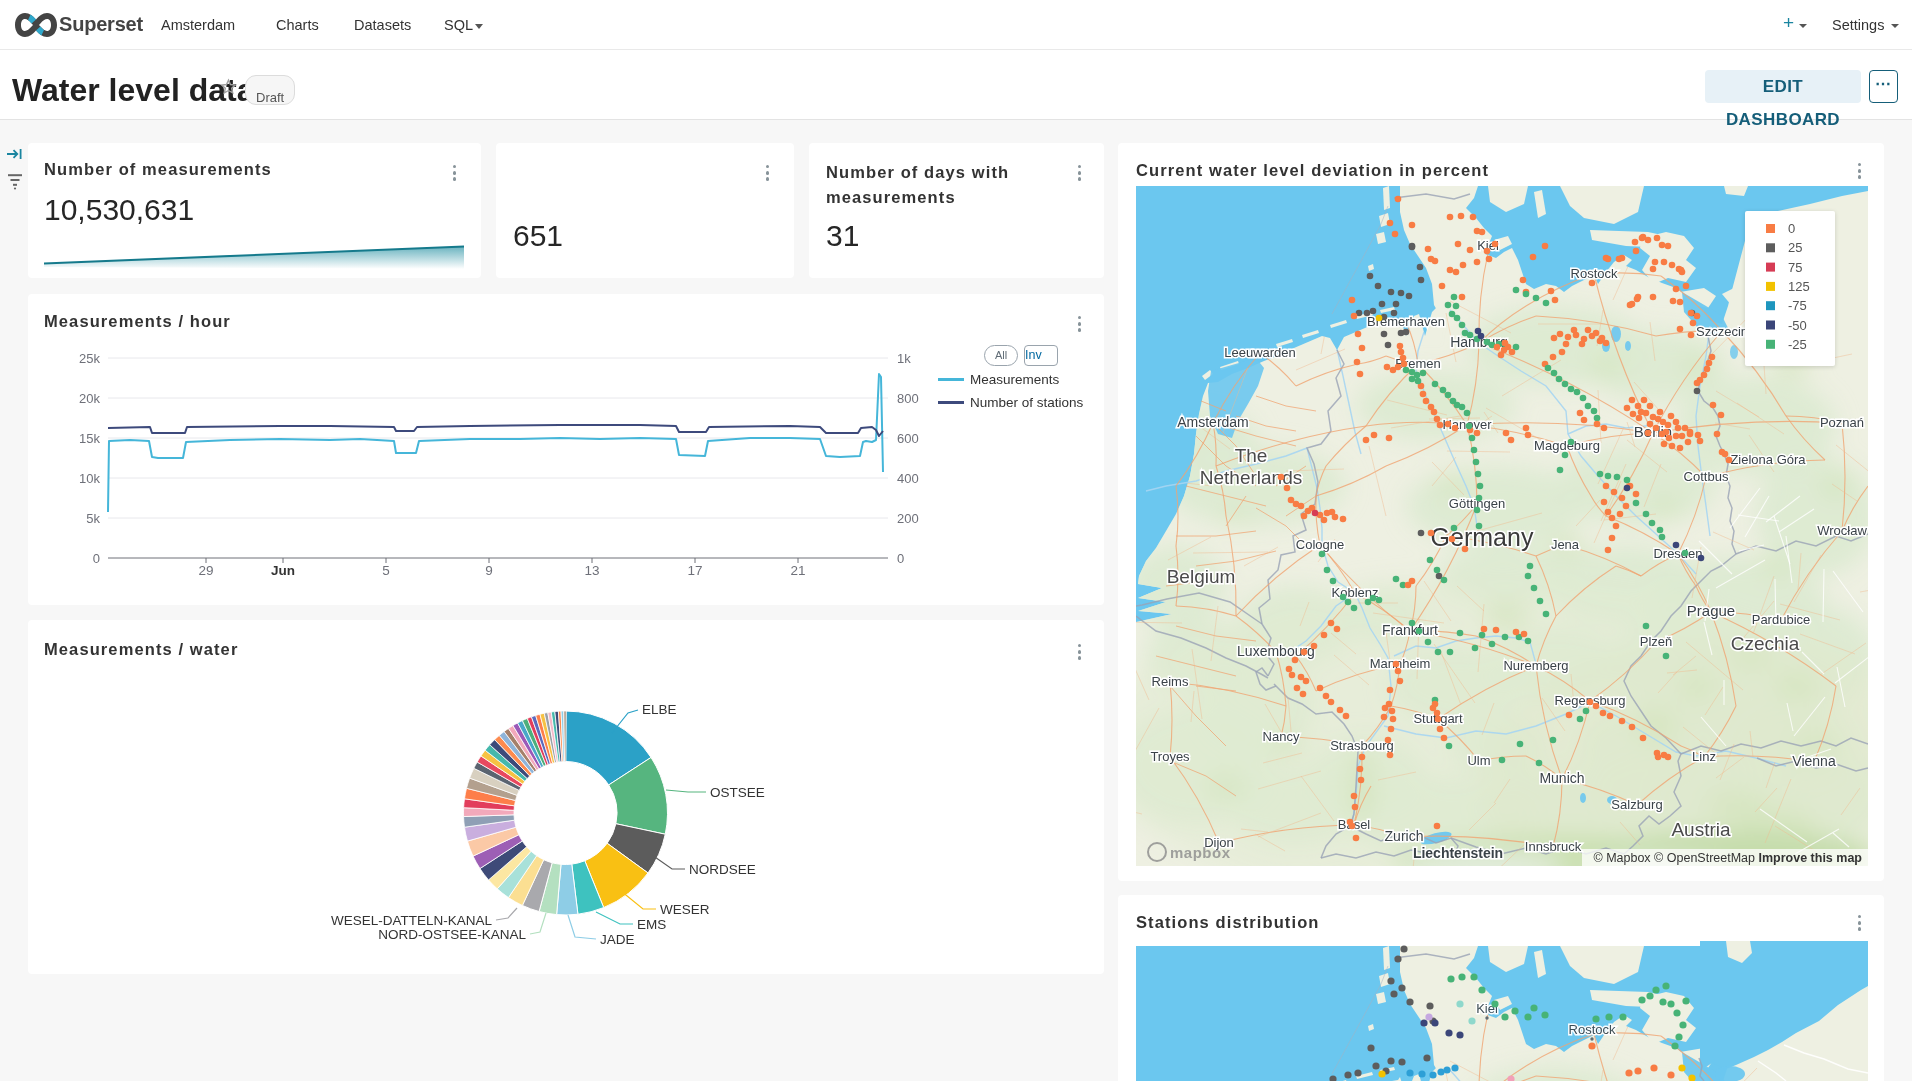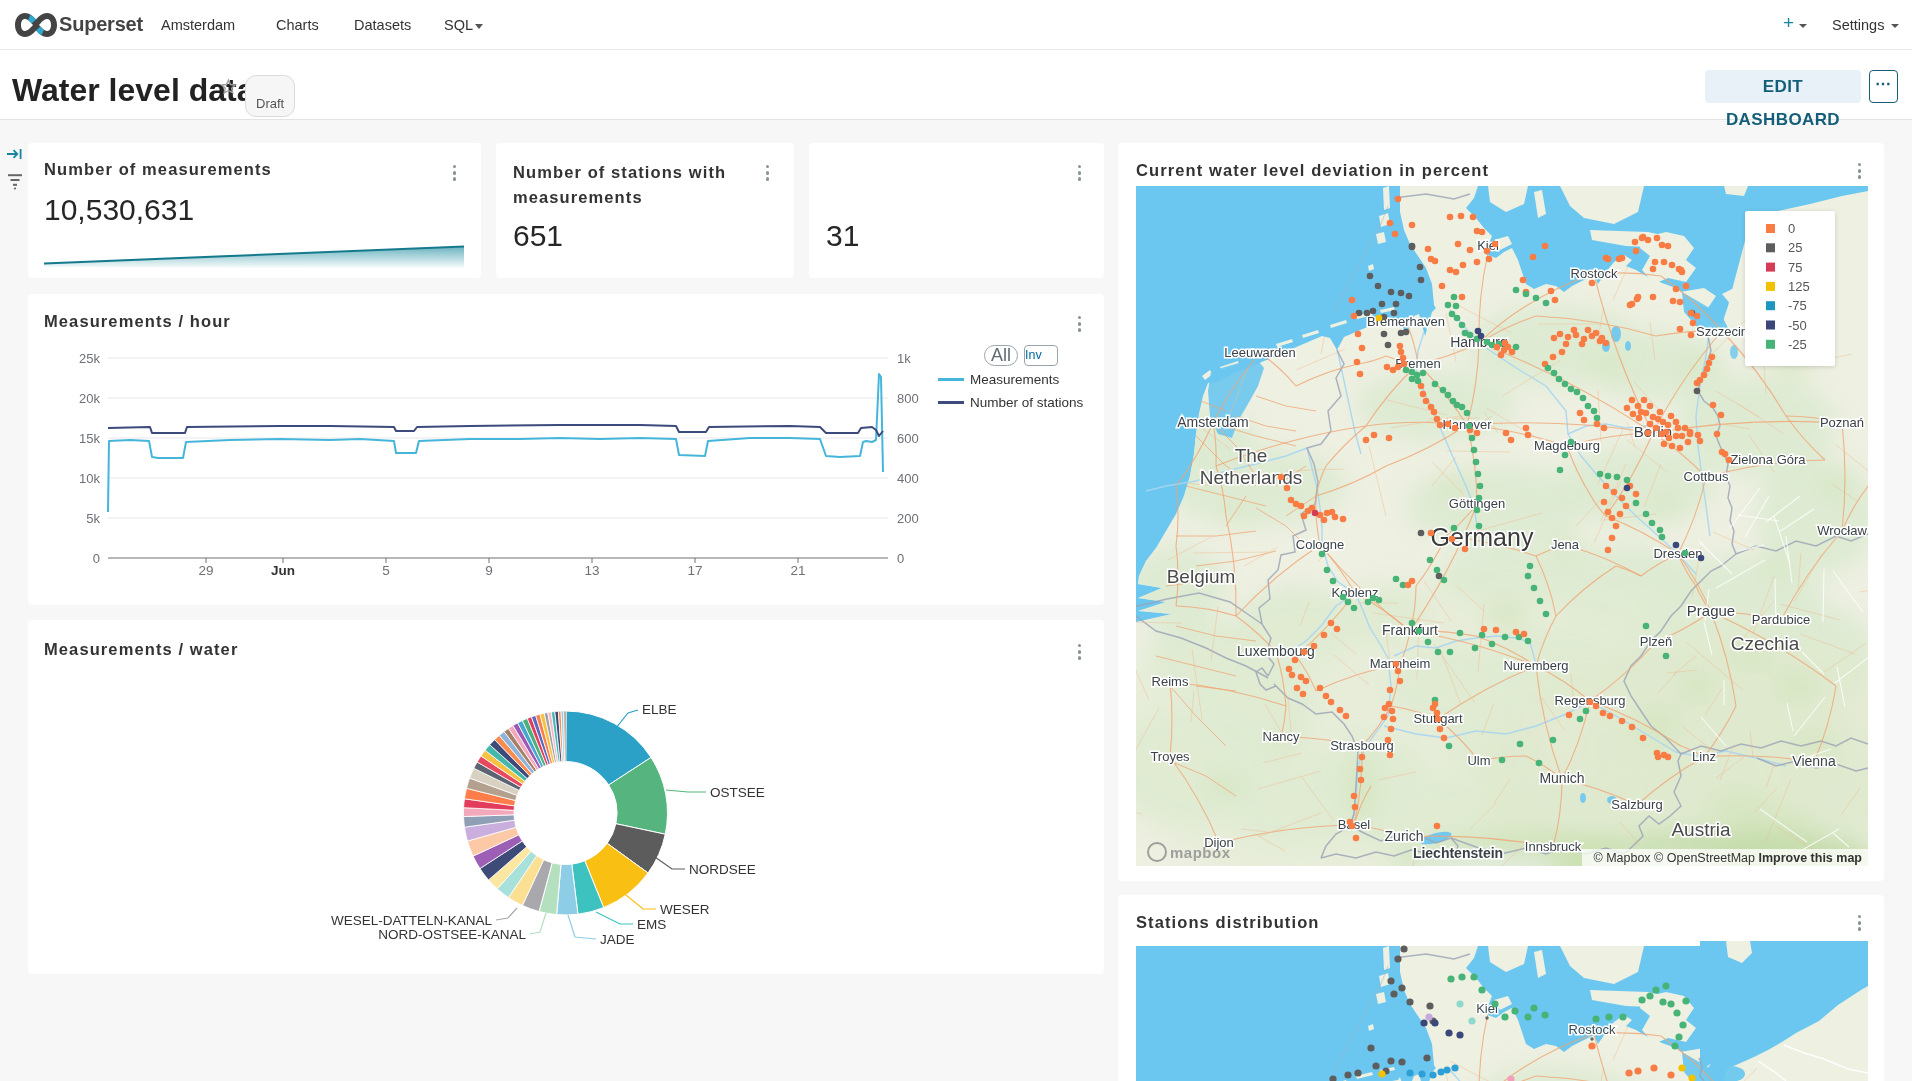--- a/index.html
+++ b/index.html
@@ -27,21 +27,21 @@
 <div class="abs" style="left:1783px;top:12px;font-size:19px;color:#1a85a0">+</div>
 <div class="abs" style="left:1799px;top:24px;width:0;height:0;border-left:4px solid transparent;border-right:4px solid transparent;border-top:4.5px solid #555"></div>
 <div class="abs" style="left:1832px;top:17px;font-size:14.5px;color:#333">Settings</div>
 <div class="abs" style="left:1891px;top:24px;width:0;height:0;border-left:4px solid transparent;border-right:4px solid transparent;border-top:4.5px solid #555"></div>
 
 <div class="abs" style="left:0;top:50px;width:1912px;height:70px;background:#fff;border-bottom:1px solid #e3e3e3"></div>
 <div class="abs" style="left:12px;top:72px;font-size:32px;font-weight:bold;color:#222">Water level data</div>
 <svg class="abs" style="left:220px;top:78px" width="17" height="17" viewBox="0 0 24 24">
     <path d="M12 3 L14.8 9.2 L21.5 9.9 L16.5 14.4 L17.9 21 L12 17.6 L6.1 21 L7.5 14.4 L2.5 9.9 L9.2 9.2 Z" fill="none" stroke="#a0a0a0" stroke-width="2"></path>
   </svg>
-<div class="abs" style="left:245px;top:75px;height:22px;padding:20px 10px;background:#f6f6f6;border:1px solid #dcdcdc;border-radius:11px;font-size:13px;color:#555">Draft</div>
+<div class="abs" style="left:245px;top:75px;height:22px;padding:14px 10px;background:#f6f6f6;border:1px solid #dcdcdc;border-radius:11px;font-size:13px;color:#555">Draft</div>
 <div class="abs" style="left:1705px;top:70px;width:156px;height:33px;background:#e7f1f7;border-radius:4px;text-align:center;line-height:33px;font-size:17px;font-weight:bold;color:#155e79;letter-spacing:.4px">EDIT DASHBOARD</div>
 <div class="abs" style="left:1869px;top:70px;width:29px;height:33px;background:#fff;border:1.3px solid #155e79;border-radius:4px;text-align:center;line-height:26px;font-size:16px;font-weight:bold;color:#155e79;letter-spacing:1px">⋯</div>
 
 <svg class="abs" style="left:6px;top:148px" width="17" height="12" viewBox="0 0 17 12">
  <path d="M1 6 L11 6 M7.5 2.2 L11.3 6 L7.5 9.8" stroke="#1a85a0" stroke-width="1.8" fill="none"></path>
  <path d="M14.6 1 L14.6 11" stroke="#1a85a0" stroke-width="1.8"></path>
 </svg>
 <svg class="abs" style="left:6px;top:173px" width="18" height="17" viewBox="0 0 18 17">
  <path d="M2 2.2 L16 2.2" stroke="#666" stroke-width="2"></path>
  <path d="M4.5 7 L13.5 7" stroke="#666" stroke-width="2"></path>
@@ -57,24 +57,24 @@
         <linearGradient id="sparkfill" x1="0" y1="0" x2="0" y2="1">
       <stop offset="0" stop-color="#1a8a9d" stop-opacity="0.65"></stop>
       <stop offset="1" stop-color="#1a8a9d" stop-opacity="0"></stop>
     </linearGradient>
       </defs>
     <path d="M0,22.5 L420,5.5 L420,28 L0,26 Z" fill="url(#sparkfill)"></path>
     <path d="M0,22.5 L420,5.5" stroke="#157a8c" stroke-width="2" fill="none"></path>
   </svg>
 </div>
 <div class="card" style="left:496px;top:143px;width:298px;height:135px">
-  <div class="abs" style="left:17px;top:17px;width:240px;line-height:25px"><span class="ctitle">Number of stations with measurements</span></div>
   <div class="abs" style="left:17px;top:76px;font-size:30px;color:#262626">651</div>
 </div>
 <div class="card" style="left:809px;top:143px;width:295px;height:135px">
+  <div class="abs" style="left:17px;top:17px;width:240px;line-height:25px"><span class="ctitle">Number of days with measurements</span></div>
   <div class="abs" style="left:17px;top:76px;font-size:30px;color:#262626">31</div>
 </div>
 <div class="kebab" style="left:453px;top:165px">
     <i></i>
     <i></i>
     <i></i>
   </div>
 <div class="kebab" style="left:766px;top:165px">
     <i></i>
     <i></i>
@@ -123,21 +123,21 @@
     <text x="283" y="575" text-anchor="middle" font-size="13.5" font-weight="bold" fill="#333">Jun</text>
     <text x="386" y="575" text-anchor="middle" font-size="13.5" font-weight="normal" fill="#6e7079">5</text>
     <text x="489" y="575" text-anchor="middle" font-size="13.5" font-weight="normal" fill="#6e7079">9</text>
     <text x="592" y="575" text-anchor="middle" font-size="13.5" font-weight="normal" fill="#6e7079">13</text>
     <text x="695" y="575" text-anchor="middle" font-size="13.5" font-weight="normal" fill="#6e7079">17</text>
     <text x="798" y="575" text-anchor="middle" font-size="13.5" font-weight="normal" fill="#6e7079">21</text>
     <polyline points="108,512 109,441 130,440 149,441 152,457 158,458 183,458 186,442 230,440 280,439 330,440 360,439 394,441 396,453 416,453 419,441 470,439 520,439 560,438 600,439 640,438 676,439 679,455 705,456 708,441 750,438 790,438 820,439 826,456 840,457 860,456 863,442 866,441 872,442 876,440 879,374 881,377 883,472" fill="none" stroke="#45b6d9" stroke-width="2" stroke-linejoin="round"></polyline>
     <polyline points="108,428 150,427 152,433 185,433 187,427 280,426 330,426 394,427 396,431 414,431 417,427 470,426 560,425 640,425 676,426 679,432 706,432 709,427 790,426 820,427 826,433 858,433 861,428 872,427 876,430 879,436 883,431" fill="none" stroke="#3d4a7c" stroke-width="2" stroke-linejoin="round"></polyline>
   </svg>
 
-<div class="abs" style="left:984px;top:345px;width:34px;height:21px;border:1.4px solid #9aa4ad;border-radius:11px;text-align:center;line-height:19px;font-size:18px;color:#5f6b75">All</div>
+<div class="abs" style="left:984px;top:345px;width:34px;height:21px;border:1.4px solid #9aa4ad;border-radius:11px;text-align:center;line-height:19px;font-size:11px;color:#5f6b75">All</div>
 <div class="abs" style="left:1024px;top:345px;width:34px;height:21px;border:1.4px solid #9aa4ad;border-radius:4px;text-align:left;line-height:19px;font-size:12.5px;color:#0369a1">Inv</div>
 <div class="abs" style="left:938px;top:378px;width:26px;height:2.6px;background:#45b6d9"></div>
 <div class="abs" style="left:970px;top:372px;font-size:13.5px;color:#333">Measurements</div>
 <div class="abs" style="left:938px;top:401px;width:26px;height:2.6px;background:#3d4a7c"></div>
 <div class="abs" style="left:970px;top:395px;font-size:13.5px;color:#333">Number of stations</div>
 
 <div class="card" style="left:28px;top:620px;width:1076px;height:354px"></div>
 <div class="abs" style="left:44px;top:640px"><span class="ctitle">Measurements / water</span></div>
 <div class="kebab" style="left:1078px;top:644px">
     <i></i>

